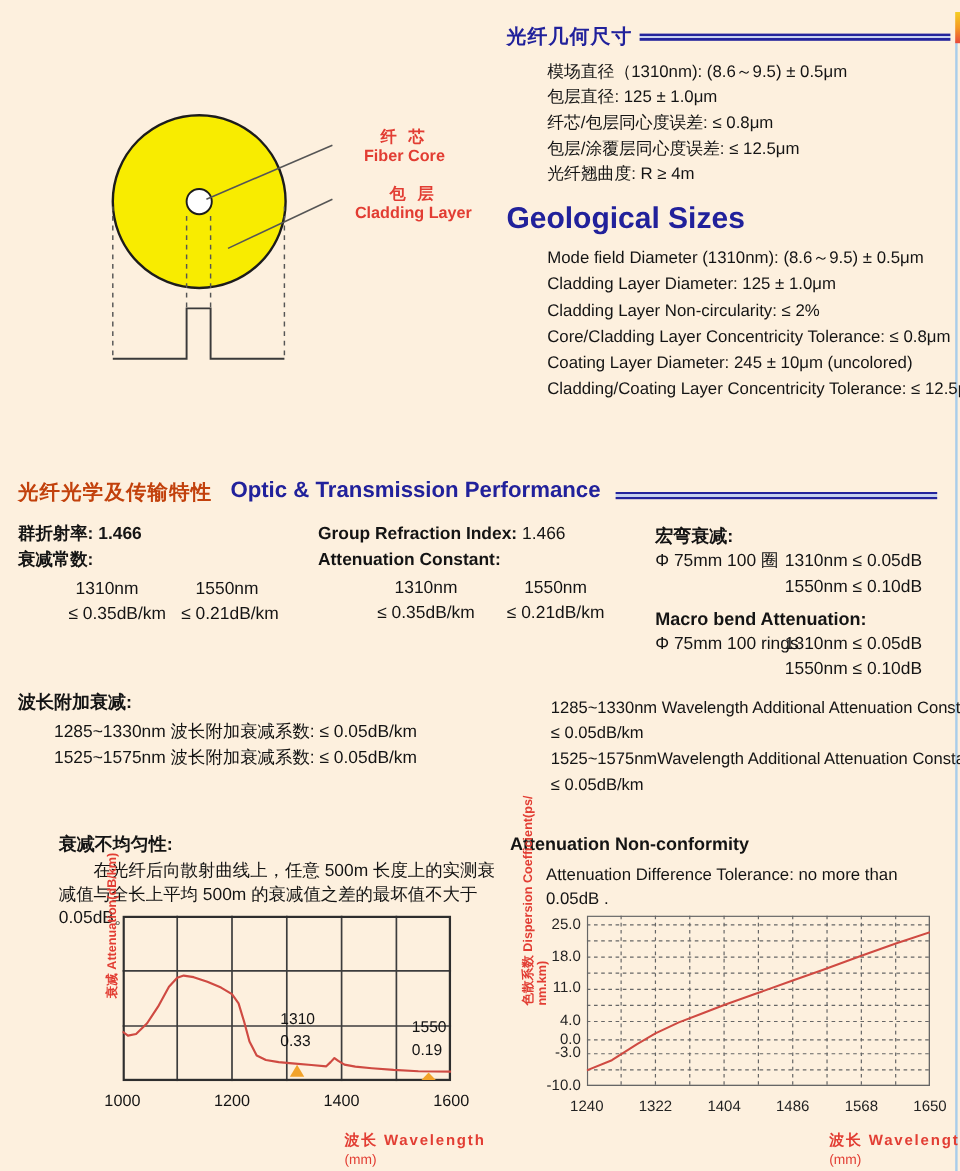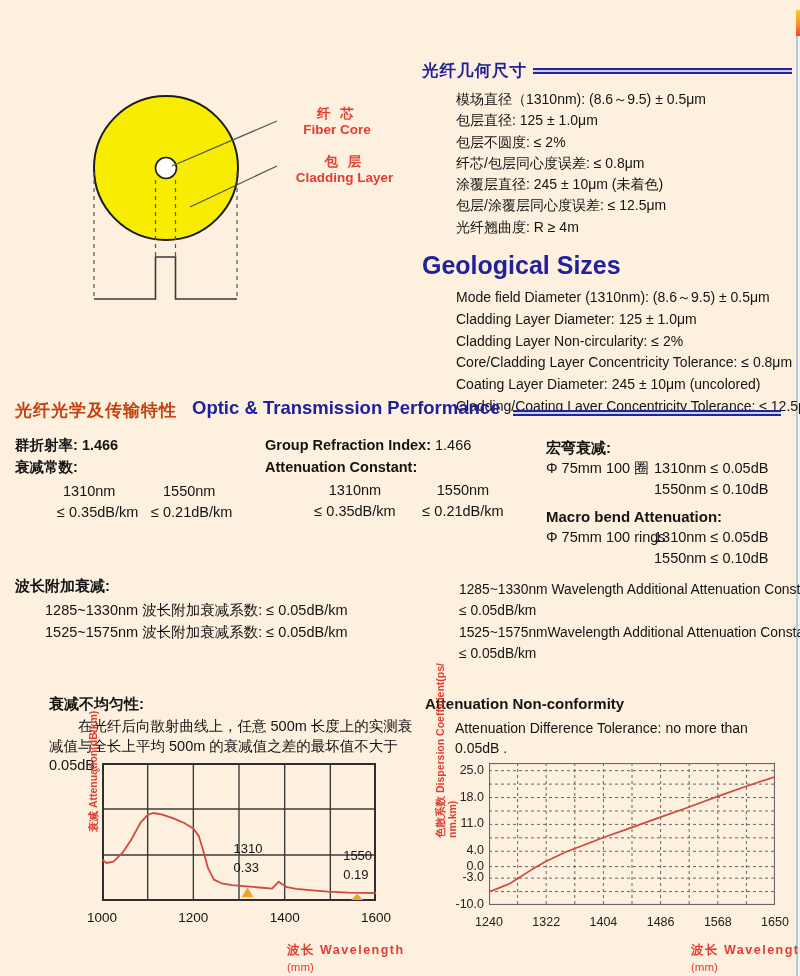--- a/index.html
+++ b/index.html
@@ -13,21 +13,21 @@
   
   .fiber-diagram{position:absolute;left:60px;top:80px;width:340px;height:240px;}
   .fiber-diagram svg{position:absolute;left:0;top:0;}
   .dlabel{position:absolute;color:#e23d33;font-weight:bold;text-align:center;line-height:16px;}
   .dlabel .zh{font-size:13.5px;letter-spacing:3px;}
   .dlabel .en{font-size:13.5px;}
   .lbl-core{left:212px;top:26px;width:130px;}
   .lbl-clad{left:212px;top:74px;width:145px;}
 
   
-  .geo-panel{position:absolute;left:422px;top:20px;width:370px;margin-top:40px;}
+  .geo-panel{position:absolute;left:422px;top:20px;width:370px;}
   .sec-head{display:flex;align-items:center;gap:6px;}
   .zh-head{font-size:16.5px;font-weight:bold;color:#21219b;letter-spacing:1px;white-space:nowrap;}
   .dbl-line{flex:1;height:6px;background:linear-gradient(180deg,#24249c 0 2px,#c7d2ef 2px 4px,#24249c 4px 6px);}
   .spec-list{margin:7px 0 0 34px;}
   .spec-line{font-size:14px;line-height:21.3px;white-space:nowrap;}
   .en-head{font-size:25px;font-weight:bold;color:#21219b;margin:13px 0 0 0;}
   .geo-panel .en .spec-line{line-height:21.8px;}
 
   
   .optic-zh-head{position:absolute;left:15px;top:399px;font-size:17px;font-weight:bold;color:#c2410c;letter-spacing:1px;}
@@ -116,23 +116,21 @@
   </div>
 
   <div class="geo-panel">
     <div class="sec-head">
       <span class="zh-head">光纤几何尺寸</span>
       <span class="dbl-line"></span>
     </div>
     <div class="spec-list">
         <div class="spec-line">模场直径（1310nm): (8.6～9.5) ± 0.5μm</div>
         <div class="spec-line">包层直径:  125 ± 1.0μm</div>
-        <div class="spec-line">包层不圆度:  ≤ 2%</div>
         <div class="spec-line">纤芯/包层同心度误差:  ≤ 0.8μm</div>
-        <div class="spec-line">涂覆层直径:  245 ± 10μm (未着色)</div>
         <div class="spec-line">包层/涂覆层同心度误差:  ≤ 12.5μm</div>
         <div class="spec-line">光纤翘曲度:  R ≥ 4m</div>
       </div>
     <div class="en-head">Geological Sizes</div>
     <div class="spec-list en">
         <div class="spec-line">Mode field Diameter (1310nm):  (8.6～9.5) ± 0.5μm</div>
         <div class="spec-line">Cladding Layer Diameter:  125 ± 1.0μm</div>
         <div class="spec-line">Cladding Layer Non-circularity:  ≤ 2%</div>
         <div class="spec-line">Core/Cladding Layer Concentricity Tolerance:  ≤ 0.8μm</div>
         <div class="spec-line">Coating Layer Diameter:  245 ± 10μm  (uncolored)</div>

